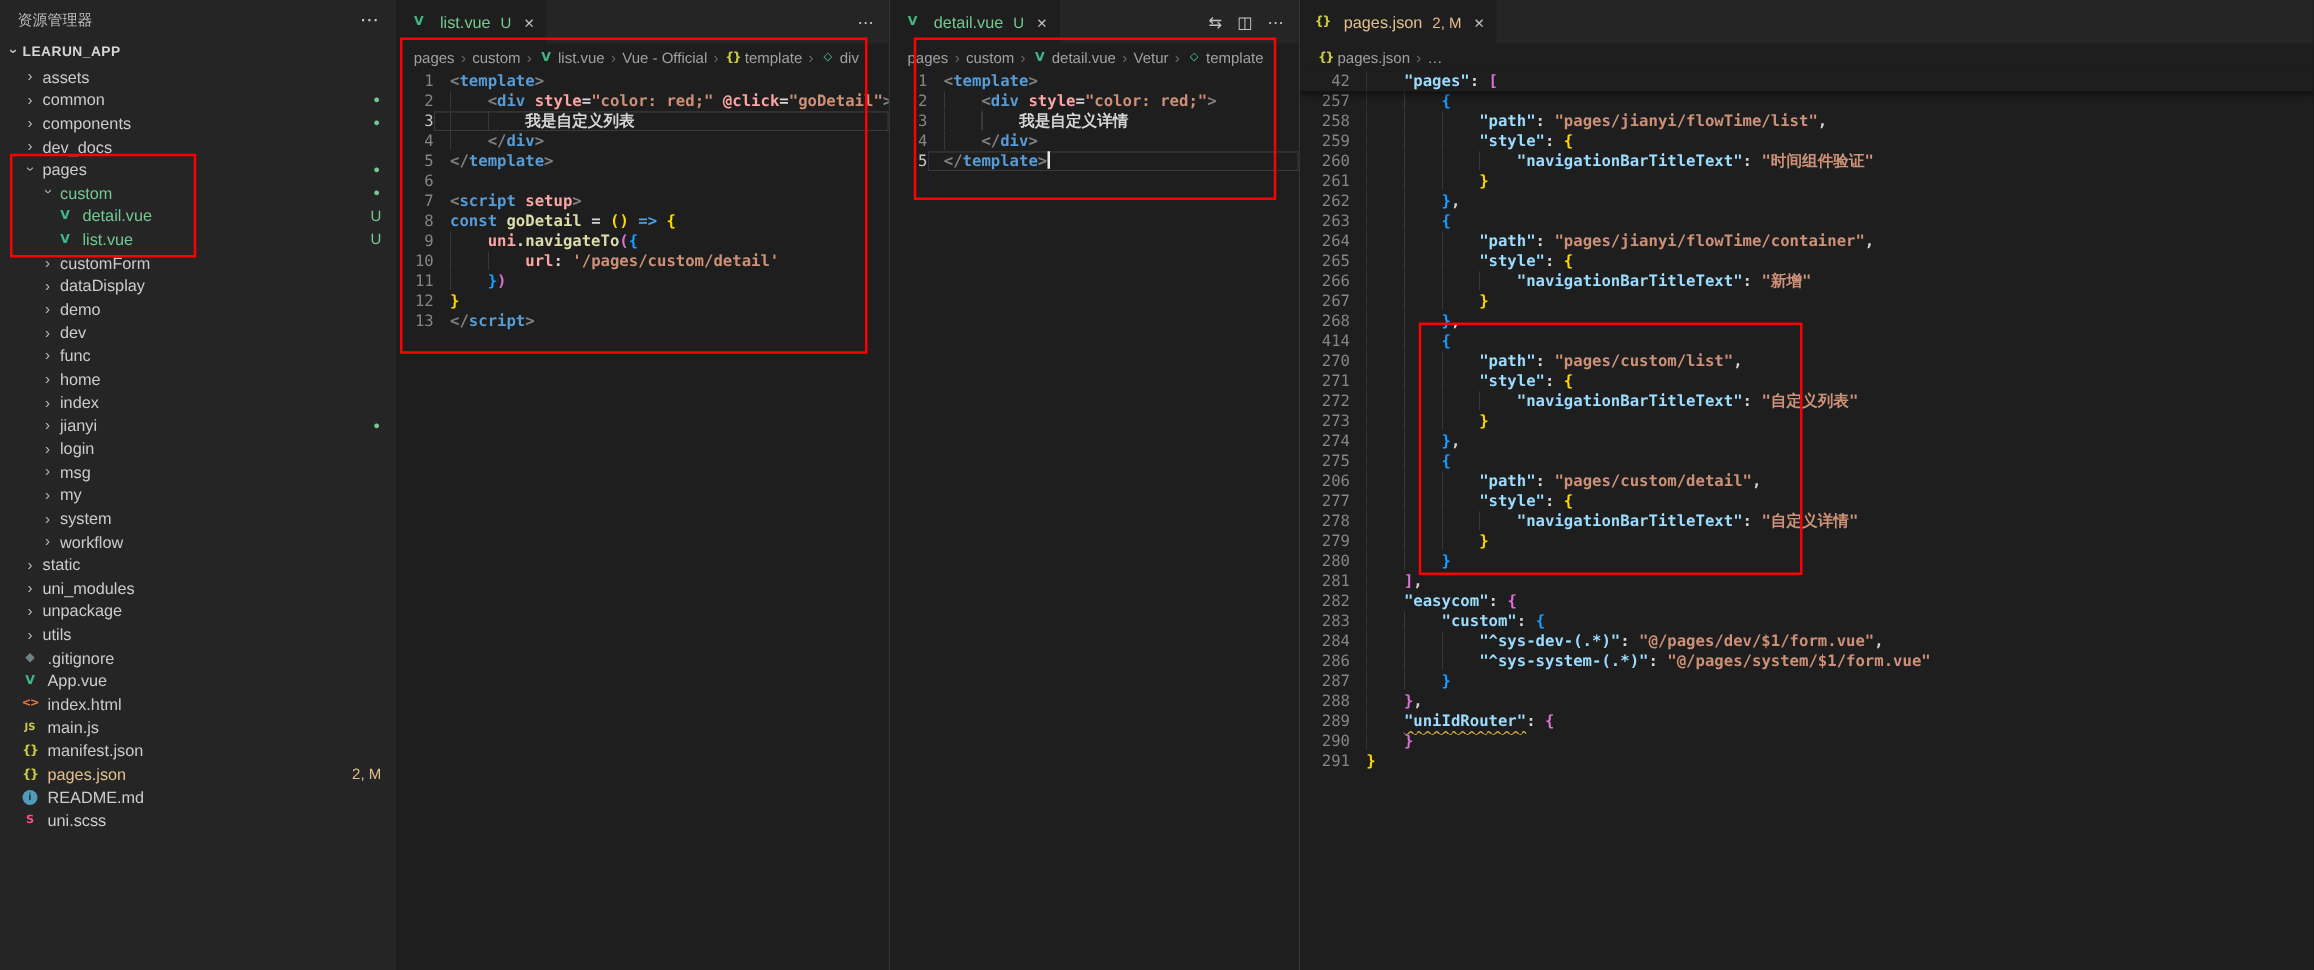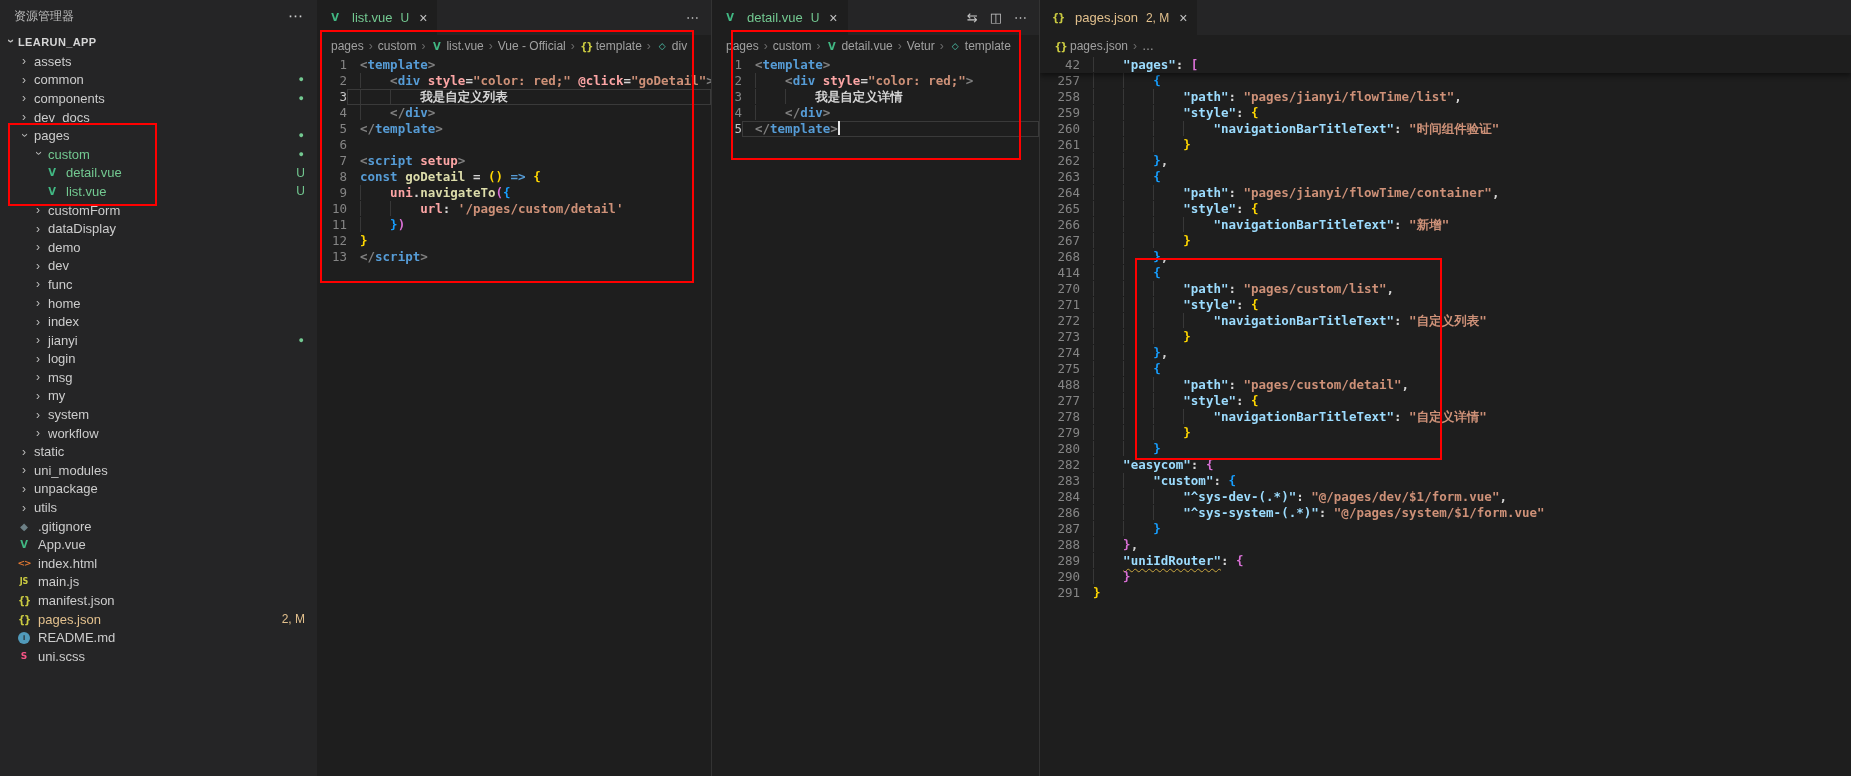--- a/index.html
+++ b/index.html
@@ -500,38 +500,42 @@
           </div>
           <div class="code-line">
             <span class="ln" style="width: 40px;">274</span>
             <span class="lc"><span class="tk-ws">        </span><span class="tk-br3">}</span><span class="tk-pl">,</span></span>
           </div>
           <div class="code-line">
             <span class="ln" style="width: 40px;">275</span>
             <span class="lc"><span class="tk-ws">        </span><span class="tk-br3">{</span></span>
           </div>
           <div class="code-line">
-            <span class="ln" style="width: 40px;">488</span>
+            <span class="ln" style="width: 40px;">206</span>
             <span class="lc"><span class="tk-ws">            </span><span class="tk-key">"path"</span><span class="tk-pl">:</span><span class="tk-pl"> </span><span class="tk-str">"pages/custom/detail"</span><span class="tk-pl">,</span></span>
           </div>
           <div class="code-line">
             <span class="ln" style="width: 40px;">277</span>
             <span class="lc"><span class="tk-ws">            </span><span class="tk-key">"style"</span><span class="tk-pl">:</span><span class="tk-pl"> </span><span class="tk-br1">{</span></span>
           </div>
           <div class="code-line">
             <span class="ln" style="width: 40px;">278</span>
             <span class="lc"><span class="tk-ws">                </span><span class="tk-key">"navigationBarTitleText"</span><span class="tk-pl">:</span><span class="tk-pl"> </span><span class="tk-str">"自定义详情"</span></span>
           </div>
           <div class="code-line">
             <span class="ln" style="width: 40px;">279</span>
             <span class="lc"><span class="tk-ws">            </span><span class="tk-br1">}</span></span>
           </div>
           <div class="code-line">
             <span class="ln" style="width: 40px;">280</span>
             <span class="lc"><span class="tk-ws">        </span><span class="tk-br3">}</span></span>
+          </div>
+          <div class="code-line">
+            <span class="ln" style="width: 40px;">281</span>
+            <span class="lc"><span class="tk-ws">    </span><span class="tk-br2">]</span><span class="tk-pl">,</span></span>
           </div>
           <div class="code-line">
             <span class="ln" style="width: 40px;">282</span>
             <span class="lc"><span class="tk-ws">    </span><span class="tk-key">"easycom"</span><span class="tk-pl">:</span><span class="tk-pl"> </span><span class="tk-br2">{</span></span>
           </div>
           <div class="code-line">
             <span class="ln" style="width: 40px;">283</span>
             <span class="lc"><span class="tk-ws">        </span><span class="tk-key">"custom"</span><span class="tk-pl">:</span><span class="tk-pl"> </span><span class="tk-br3">{</span></span>
           </div>
           <div class="code-line">

